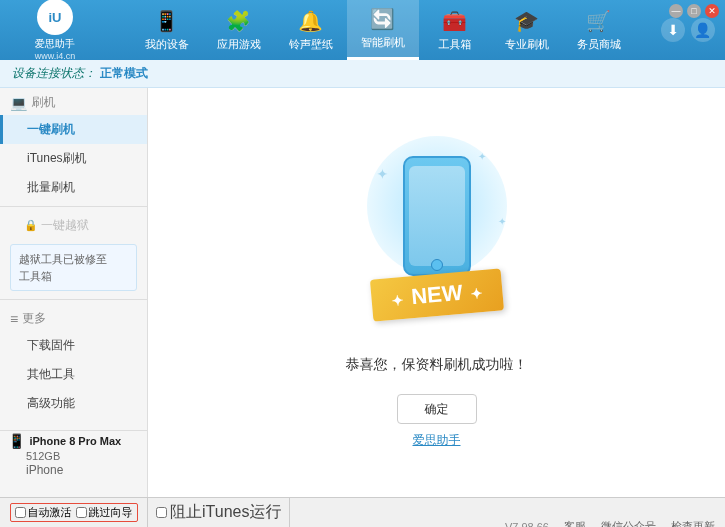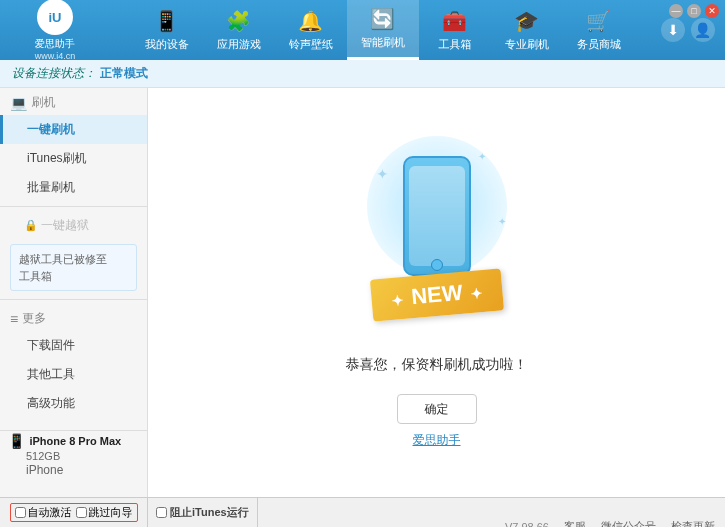--- a/index.html
+++ b/index.html
@@ -299,21 +299,21 @@
         <label style="display:flex; align-items:center; gap:2px; font-size:11px; cursor:pointer;">
           <input type="checkbox" style="width: 11px; height: 11px;">
           <span>跳过向导</span>
         </label>
       </div>
     </div>
   </div>
 
   <div style="display:flex; align-items:center; gap:3px; padding: 0 8px; border-right:1px solid #ccc; height:100%;">
     <input type="checkbox" style="width: 11px; height: 11px;">
-    <span style="font-size:11px; color:#444;font-weight:bold;">阻止iTunes运行</span>
+    <span style="font-size:16px; color:#444;">阻止iTunes运行</span>
   </div>
 
   <div style="display:flex; align-items:center; gap:15px; margin-left:auto; padding: 0 10px; margin-top: 28px;">
     <span style="font-size:11px; color:#888;">V7.98.66</span>
     <span style="font-size:11px; color:#666; cursor:pointer;">客服</span>
     <span style="font-size:11px; color:#666; cursor:pointer;">微信公众号</span>
     <span style="font-size:11px; color:#666; cursor:pointer;">检查更新</span>
   </div>
 </div>
 

